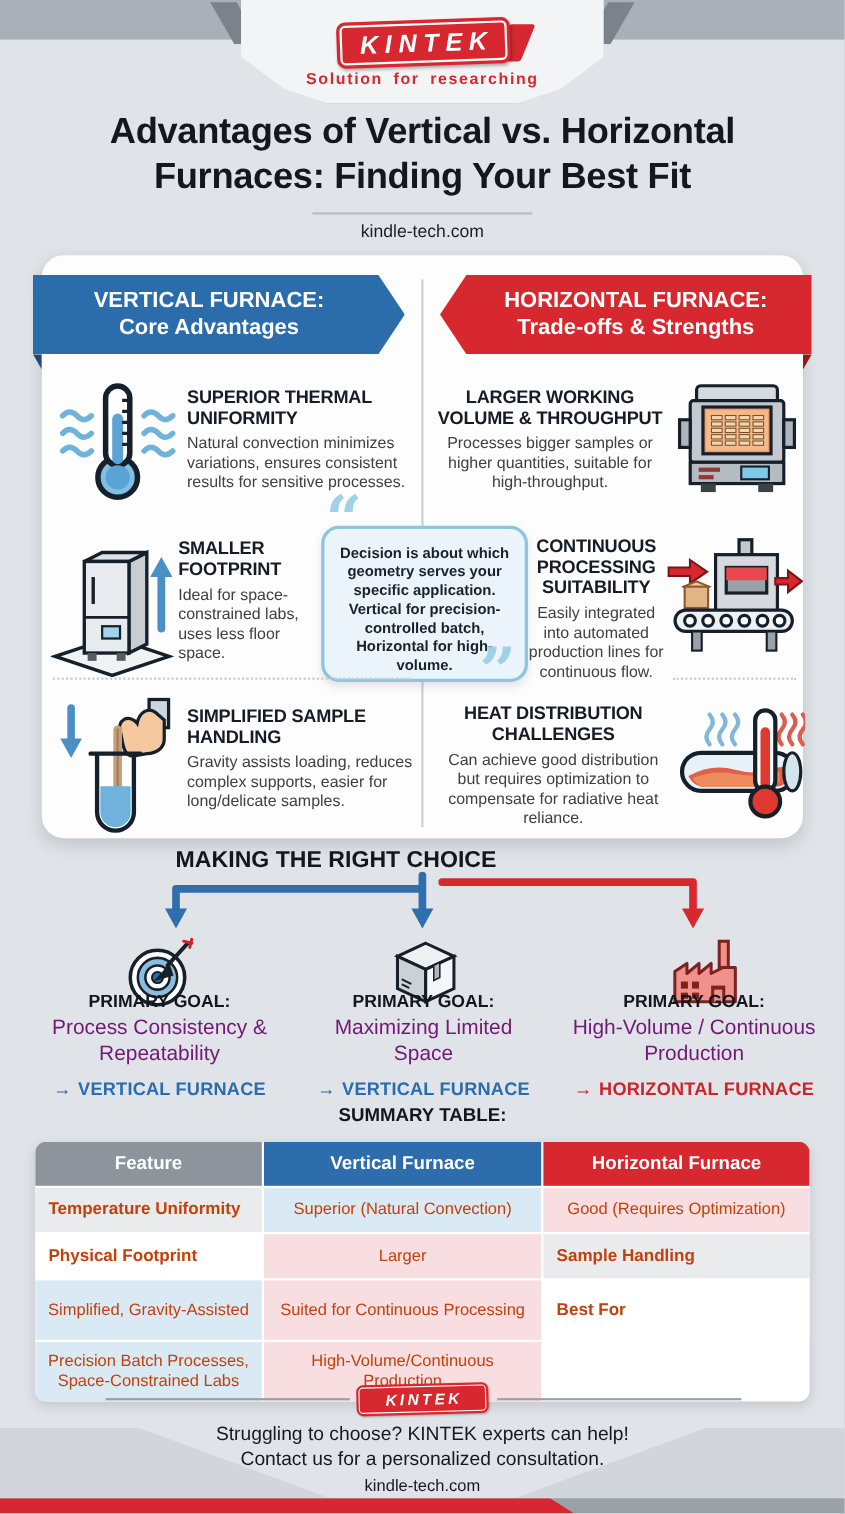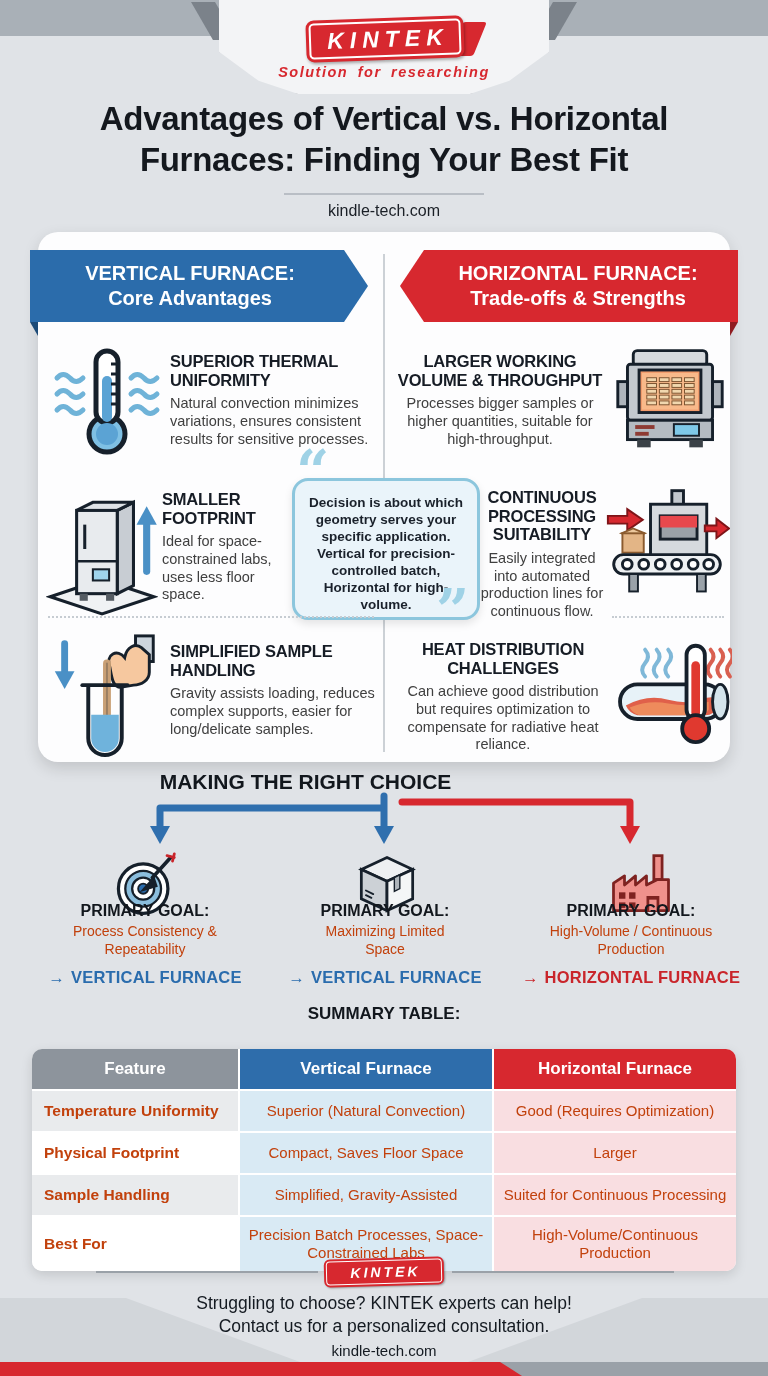--- a/index.html
+++ b/index.html
@@ -24,21 +24,21 @@
   .logo-badge {
     position:absolute; left:306px; top:18px; width:158px; height:42px;
     background:#d7282f; border-radius:8px; transform:rotate(-2deg);
     display:flex; align-items:center; justify-content:center;
     box-shadow:1px 2px 3px rgba(0,0,0,.3);
   }
   .logo-inner { position:absolute; inset:3px; border:2px solid #ffffff; border-radius:5px; }
   .logo-text { position:relative; color:#fff; font-style:italic; font-weight:900; font-size:23px; letter-spacing:6px; padding-left:6px; }
   .logo-tail { position:absolute; left:456px; top:22px; width:24px; height:34px; background:#d7282f; transform:skewX(-22deg); border-radius:3px; }
   .tagline { position:absolute; left:219px; top:64px; width:330px; text-align:center;
-    color:#d7282f; font-style:italic; font-weight:700; font-size:14.5px; letter-spacing:1.5px; word-spacing:4px; }
+    color:#d7282f; font-weight:700; font-size:14.5px; letter-spacing:1.5px; word-spacing:4px; }
 
   
   .title { position:absolute; left:0; top:98px; width:768px; text-align:center;
     font-weight:800; font-size:33px; line-height:41px; color:#14181e; letter-spacing:-0.3px; }
   .title-underline { position:absolute; left:284px; top:193px; width:200px; height:2px; background:#b9bec5; }
   .site { position:absolute; left:0; top:202px; width:768px; text-align:center; font-size:16px; color:#1a1f26; }
 
   
   .card { position:absolute; left:38px; top:232px; width:692px; height:530px;
     background:#fdfdfe; border-radius:20px; box-shadow:0 6px 16px rgba(0,0,0,.14); }
@@ -66,32 +66,32 @@
   .quote-text { padding:13px 9px 0 9px; font-size:13.5px; font-weight:700; line-height:1.26; text-align:center; color:#1a212b; }
   .qmark { position:absolute; font-family:"DejaVu Serif", serif; font-weight:900; font-size:58px; line-height:40px; color:#9fd2e6; }
   .qmark-open { left:296px; top:452px; }
   .qmark-close { left:436px; top:590px; }
 
   
   .choice-heading { position:absolute; left:0; top:770px; width:611px; text-align:center;
     font-weight:800; font-size:21px; color:#12171d; }
   .goal { position:absolute; top:902px; width:230px; text-align:center; }
   .goal .glabel { font-size:16px; font-weight:800; color:#12171d; margin-bottom:3px; }
-  .goal .gdesc { font-size:14px; line-height:1.26; color:#c2410c; white-space:pre-line; }
+  .goal .gdesc { font-size:19px; line-height:1.26; color:#701a75; white-space:pre-line; }
   .goal .grec { margin-top:10px; font-size:16.5px; font-weight:800; letter-spacing:0.2px; }
   .grec.blue { color:#2a6cad; } .grec.red { color:#c9252b; }
   .grec .arr { margin-right:6px; }
 
   
   .summary-heading { position:absolute; left:0; top:1004px; width:768px; text-align:center;
     font-weight:800; font-size:17px; color:#12171d; }
   .stable { position:absolute; left:32px; top:1038px; width:704px;
     display:grid; grid-template-columns:206px 252px 242px; gap:2px;
     background:#fff; border-radius:10px; overflow:hidden; box-shadow:0 4px 12px rgba(0,0,0,.13);
-    grid-auto-rows:minmax(40px,auto);margin-top:11px; }
+    grid-auto-rows:minmax(40px,auto); }
   .th { min-height:38px; display:flex; align-items:center; justify-content:center;
     color:#fff; font-weight:700; font-size:17px; }
   .th-feature { background:#8d949c; } .th-v { background:#2e6dab; } .th-h { background:#d7282f; }
   .td { display:flex; align-items:center; justify-content:center; text-align:center;
     font-size:15px; color:#c2410c; padding:6px 8px; line-height:1.2; }
   .td-feature { justify-content:flex-start; text-align:left; font-weight:700; font-size:15.5px; padding-left:12px; background:#ffffff; }
   .td-feature.odd { background:#e9ebed; }
   .td-v { background:#d9eaf4; } .td-h { background:#f9dee1; }
 
   
@@ -408,21 +408,20 @@
   <div class="stable">
     <div class="th th-feature">Feature</div>
     <div class="th th-v">Vertical Furnace</div>
     <div class="th th-h">Horizontal Furnace</div>
 
     <div class="td td-feature odd">Temperature Uniformity</div>
     <div class="td td-v">Superior (Natural Convection)</div>
     <div class="td td-h">Good (Requires Optimization)</div>
 
     <div class="td td-feature">Physical Footprint</div>
-    <div class="td td-v">Compact, Saves Floor Space</div>
     <div class="td td-h">Larger</div>
 
     <div class="td td-feature odd">Sample Handling</div>
     <div class="td td-v">Simplified, Gravity-Assisted</div>
     <div class="td td-h">Suited for Continuous Processing</div>
 
     <div class="td td-feature" style="min-height:54px;">Best For</div>
     <div class="td td-v" style="min-height:54px;">Precision Batch Processes, Space-Constrained Labs</div>
     <div class="td td-h" style="min-height:54px;">High-Volume/Continuous Production</div>
   </div>

